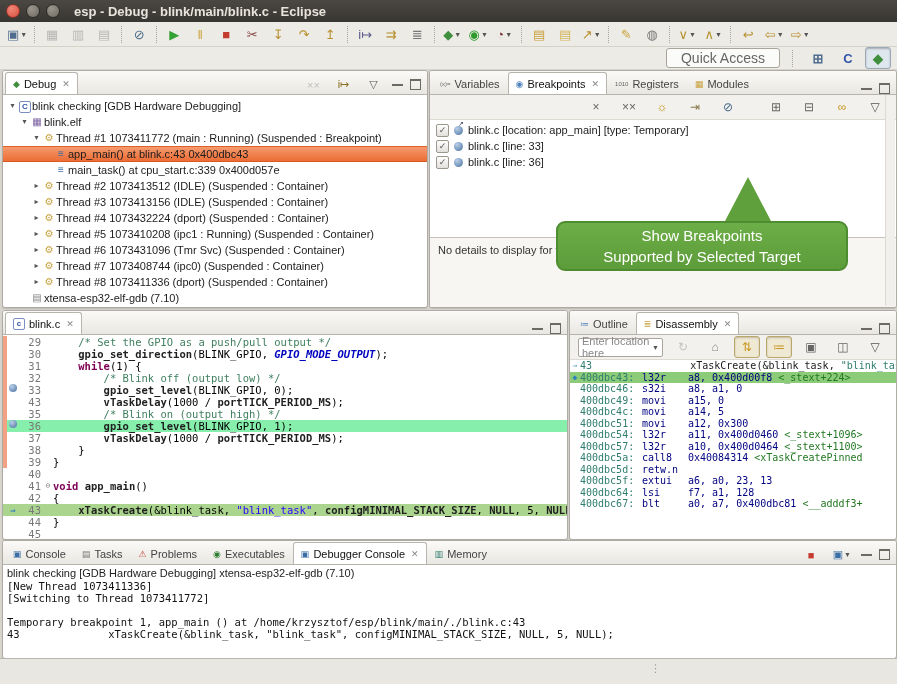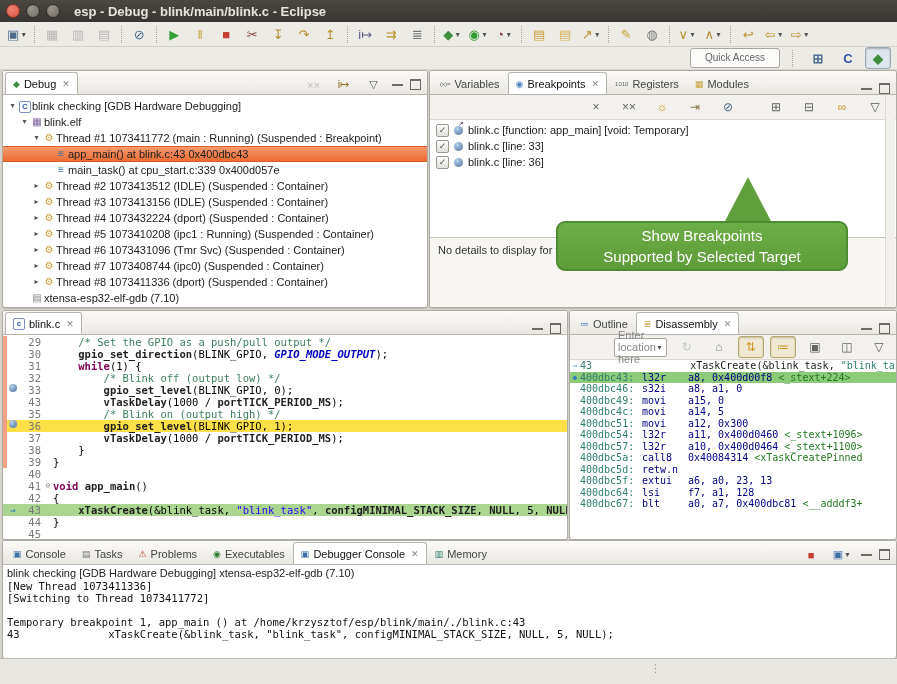--- a/index.html
+++ b/index.html
@@ -13,21 +13,21 @@
   .winbtn.close{background:radial-gradient(circle at 35% 30%,#f08778,#d8503e);border-color:#8c3126;}
   .titlebar .title{margin-left:14px;}
   
   .toolbar{height:24px;background:#edebe6;border-bottom:1px solid #d5d2ca;display:flex;align-items:center;padding:0 4px;}
   .tool{height:20px;min-width:20px;padding:0 2px;display:flex;align-items:center;justify-content:center;
     font-size:13px;border:1px solid transparent;border-radius:3px;cursor:default;}
   .tool.dim{opacity:.45;filter:grayscale(60%);}
   .tool .dd{font-size:7px;color:#555;margin-left:1px;}
   .tsep{width:0;border-left:1px dotted #a8a49c;height:17px;margin:0 4px;}
   .toolbar2{height:22px;background:#edebe6;border-bottom:1px solid #b9b6ae;display:flex;align-items:center;justify-content:flex-end;padding:0 6px;gap:8px;}
-  .quick-access{border:1px solid #a9a59d;border-radius:3px;background:#fbfbfa;color:#666;font-size:10px;
+  .quick-access{border:1px solid #a9a59d;border-radius:3px;background:#fbfbfa;color:#666;font-size:14px;
     padding:1px 14px;height:16px;line-height:16px;}
   .persp{display:flex;gap:4px;align-items:center;}
   .persp .tool.pressed{border-color:#9aa8b8;background:#dfe7ee;box-shadow:inset 0 1px 2px rgba(0,0,0,.25);}
   
   .main{position:absolute;top:69px;left:0;width:897px;height:589px;background:#d8d5ce;}
   .panel{position:absolute;background:#fff;border:1px solid #aeaba4;border-radius:3px;overflow:hidden;
     box-shadow:0 1px 1px rgba(0,0,0,.12);}
   .tabbar{height:23px;background:linear-gradient(#fbfaf8,#e9e7e1);border-bottom:1px solid #b8b5ae;
     display:flex;align-items:flex-end;padding:0 2px;}
   .tab{height:21px;display:flex;align-items:center;gap:4px;padding:0 7px;font-size:11px;color:#444;
@@ -69,33 +69,33 @@
     border-left:24px solid transparent;border-right:24px solid transparent;border-bottom:46px solid #5fa03c;}
   
   .code{font-family:"DejaVu Sans Mono",monospace;font-size:10.5px;}
   .eline{height:12px;line-height:12px;display:flex;white-space:pre;}
   .ebar{width:4px;flex:none;}
   .ebar.on{background:#f2a183;}
   .emark{width:12px;flex:none;text-align:center;font-size:8px;line-height:12px;}
   .enum{width:22px;flex:none;text-align:right;color:#787878;padding-right:2px;}
   .efold{width:10px;flex:none;color:#888;font-size:8px;text-align:center;}
   .ecode{flex:1;}
-  .rowblue{background:#fde047;}
+  .rowblue{background:#86efac;}
   .rowgreen{background:#abd58f;}
   .tk-c{color:#3f7f5f;}
   .tk-k{color:#7f0055;font-weight:bold;}
   .tk-f{color:#1f1f1f;font-weight:bold;}
   .tk-s{color:#2a00ff;}
   .tk-m{color:#0000c0;font-style:italic;font-weight:bold;}
   .dotball{display:inline-block;width:8px;height:8px;border-radius:50%;
     background:radial-gradient(circle at 35% 30%,#b9d0e8,#4a6fa0);}
   .curarrow{color:#2f7fbf;font-weight:bold;font-size:9px;}
   
   .combo{width:104px;height:17px;border:1px solid #a9a59d;border-radius:2px;background:#fff;color:#888;
-    font-size:11px;display:flex;align-items:center;padding:0 3px;margin-right:auto;margin-left:36px;}
+    font-size:11px;display:flex;align-items:center;padding:0 3px;margin-right:auto;}
   .combo .dd{margin-left:auto;color:#555;font-size:7px;}
   .drow{height:11.5px;line-height:11.5px;display:flex;white-space:pre;font-size:10px;}
   .dmark{width:10px;flex:none;text-align:center;font-size:8px;color:#2f7fbf;}
   .daddr{width:62px;flex:none;color:#2e7d6e;}
   .dop{width:46px;flex:none;color:#000080;}
   .dargs{color:#000080;}
   .dsym{color:#227722;}
   .drow.hl{background:#8ccb78;}
   
   .chead{font-size:11px;color:#222;padding:2px 4px 1px;}
@@ -382,21 +382,21 @@
             <span style="color: rgb(200, 150, 30);">∞</span>
           </div>
           <div class="tool">
             <span style="color: rgb(85, 85, 85);">▽</span>
           </div>
         </div>
       <div id="bp-list" style="padding-top:2px;">
           <div class="bprow">
             <span class="cb">✓</span>
             <span class="bpball bpfn"></span>
-            <span>blink.c [function: app_main] [void: Temporary]</span>
+            <span>blink.c [location: app_main] [type: Temporary]</span>
           </div>
           <div class="bprow">
             <span class="cb">✓</span>
             <span class="bpball"></span>
             <span>blink.c [line: 33]</span>
           </div>
           <div class="bprow">
             <span class="cb">✓</span>
             <span class="bpball"></span>
             <span>blink.c [line: 36]</span>

